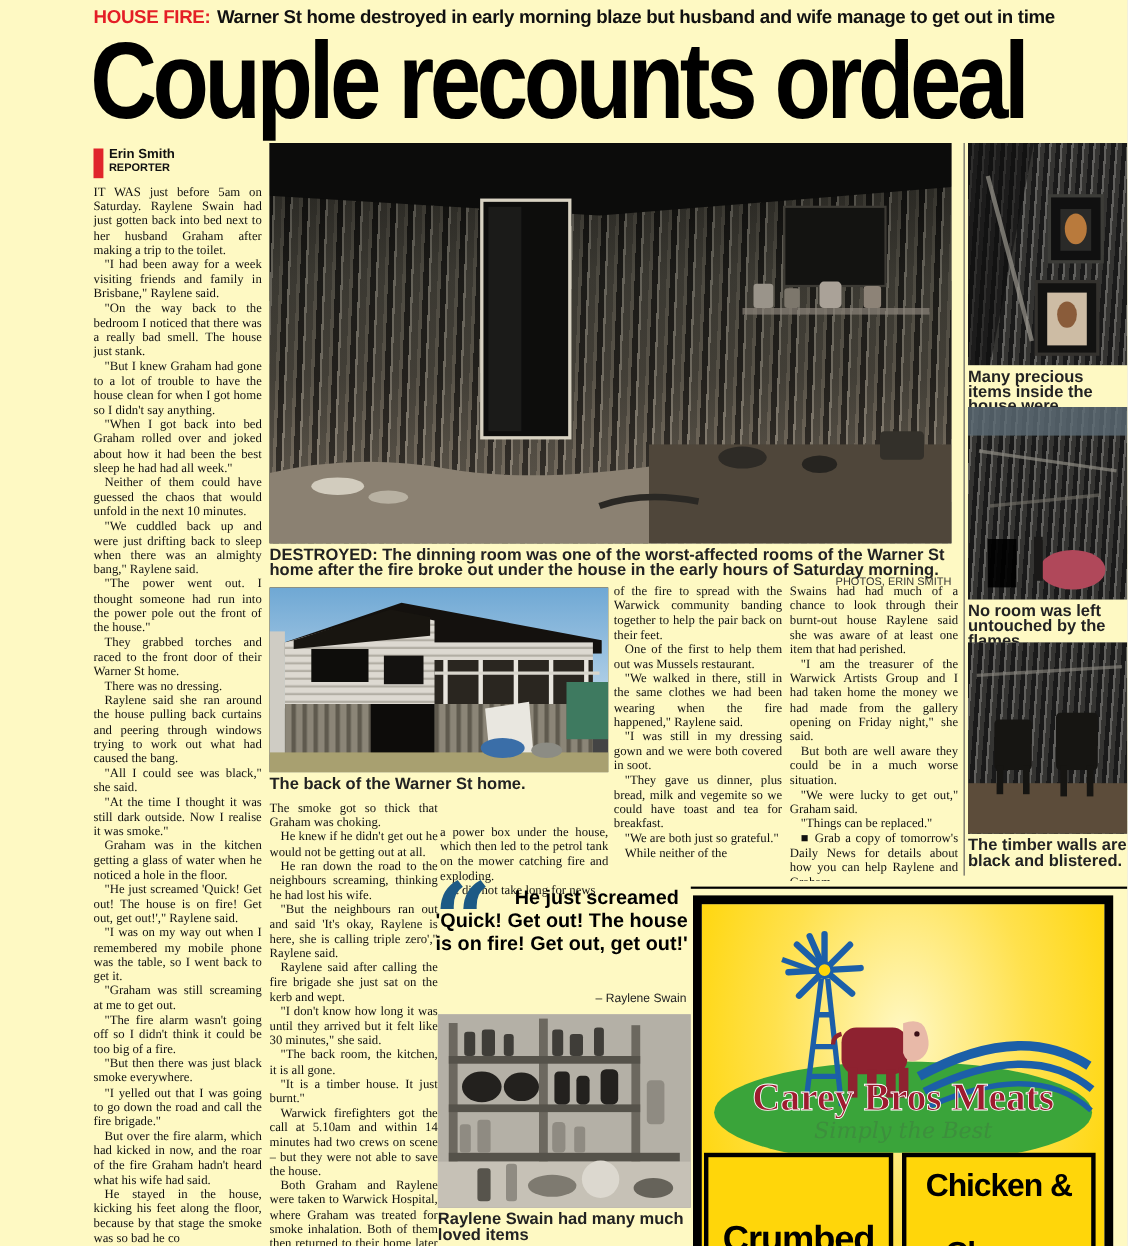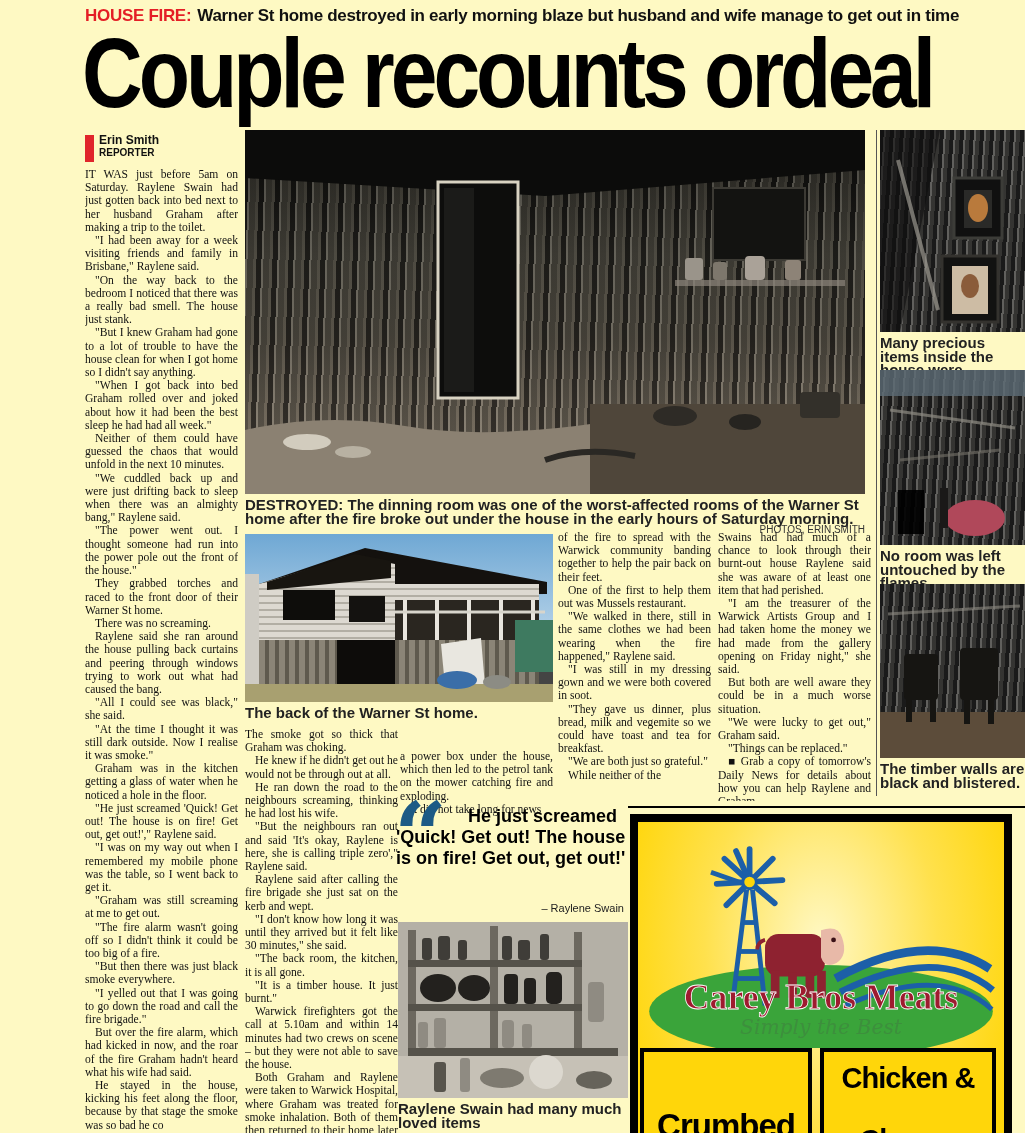--- a/index.html
+++ b/index.html
@@ -72,21 +72,21 @@
   <div class="col" style="left:85px;top:168px;height:965px;">
       <p>IT WAS just before 5am on Saturday. Raylene Swain had just gotten back into bed next to her husband Graham after making a trip to the toilet.</p>
       <p>"I had been away for a week visiting friends and family in Brisbane," Raylene said.</p>
       <p>"On the way back to the bedroom I noticed that there was a really bad smell. The house just stank.</p>
       <p>"But I knew Graham had gone to a lot of trouble to have the house clean for when I got home so I didn't say anything.</p>
       <p>"When I got back into bed Graham rolled over and joked about how it had been the best sleep he had had all week."</p>
       <p>Neither of them could have guessed the chaos that would unfold in the next 10 minutes.</p>
       <p>"We cuddled back up and were just drifting back to sleep when there was an almighty bang," Raylene said.</p>
       <p>"The power went out. I thought someone had run into the power pole out the front of the house."</p>
       <p>They grabbed torches and raced to the front door of their Warner St home.</p>
-      <p>There was no screaming.</p>
+      <p>There was no dressing.</p>
       <p>Raylene said she ran around the house pulling back curtains and peering through windows trying to work out what had caused the bang.</p>
       <p>"All I could see was black," she said.</p>
       <p>"At the time I thought it was still dark outside. Now I realise it was smoke."</p>
       <p>Graham was in the kitchen getting a glass of water when he noticed a hole in the floor.</p>
       <p>"He just screamed 'Quick! Get out! The house is on fire! Get out, get out!'," Raylene said.</p>
       <p>"I was on my way out when I remembered my mobile phone was the table, so I went back to get it.</p>
       <p>"Graham was still screaming at me to get out.</p>
       <p>"The fire alarm wasn't going off so I didn't think it could be too big of a fire.</p>
       <p>"But then there was just black smoke everywhere.</p>
       <p>"I yelled out that I was going to go down the road and call the fire brigade."</p>
@@ -159,21 +159,21 @@
       <rect x="0" y="40" width="14" height="112" fill="#cfccc4"></rect>
       <rect x="0" y="150" width="308" height="18" fill="#a8a070"></rect>
       <ellipse cx="212" cy="146" rx="20" ry="9" fill="#3a6ea8"></ellipse>
       <ellipse cx="252" cy="148" rx="14" ry="7" fill="#8c8c84"></ellipse>
     </svg>
   </div>
   <div class="cap" style="left:245px;top:706px;width:308px;">The back of the Warner St home.</div>
 
   <div class="col" style="left:245px;top:728px;height:405px;">
       <p>The smoke got so thick that Graham was choking.</p>
-      <p>He knew if he didn't get out he would not be through out at all.</p>
+      <p>He knew if he didn't get out he would not be getting out at all.</p>
       <p>He ran down the road to the neighbours screaming, thinking he had lost his wife.</p>
       <p>"But the neighbours ran out and said 'It's okay, Raylene is here, she is calling triple zero'," Raylene said.</p>
       <p>Raylene said after calling the fire brigade she just sat on the kerb and wept.</p>
       <p>"I don't know how long it was until they arrived but it felt like 30 minutes," she said.</p>
       <p>"The back room, the kitchen, it is all gone.</p>
       <p>"It is a timber house. It just burnt."</p>
       <p>Warwick firefighters got the call at 5.10am and within 14 minutes had two crews on scene – but they were not able to save the house.</p>
       <p>Both Graham and Raylene were taken to Warwick Hospital, where Graham was treated for smoke inhalation. Both of them then returned to their home later that day</p>
     </div>
   <div class="col" style="left:400px;top:750px;height:80px;">

